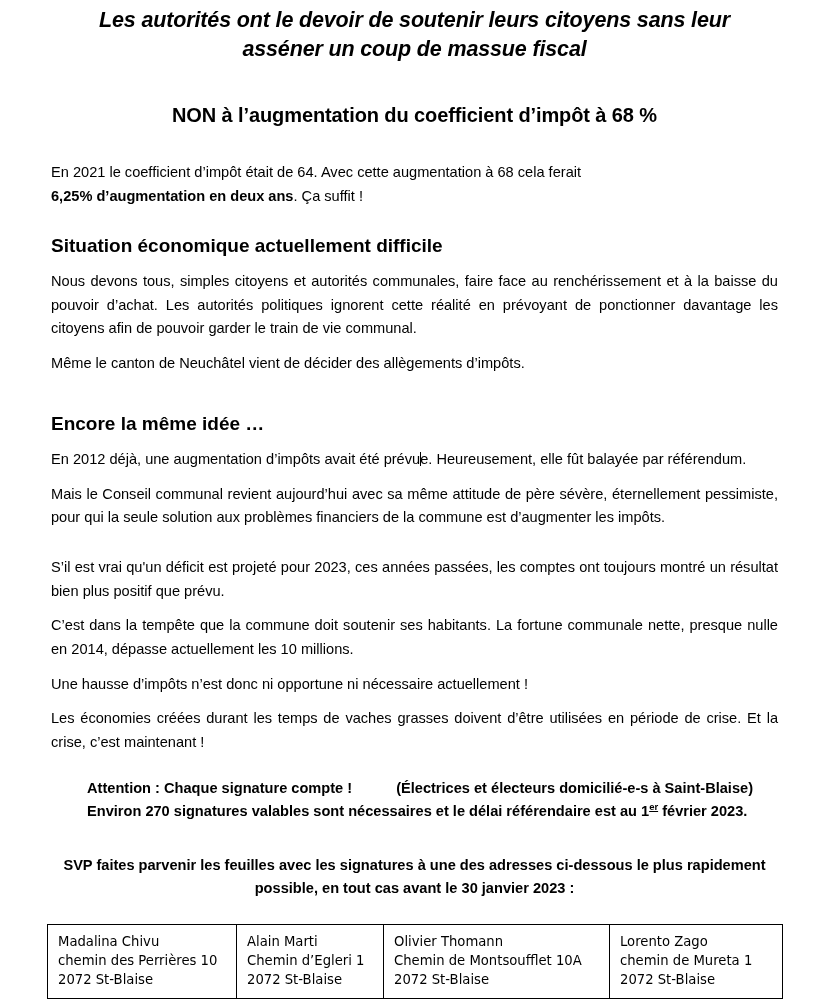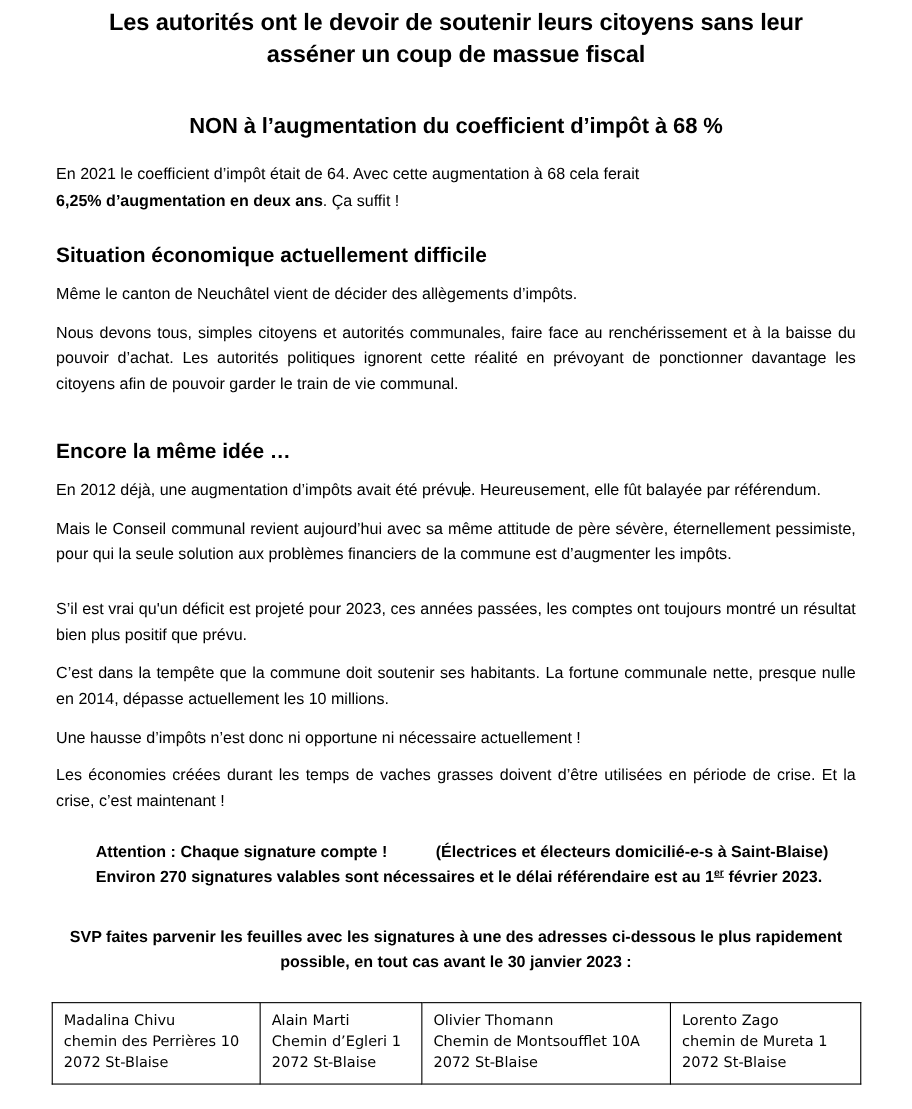--- a/index.html
+++ b/index.html
@@ -22,20 +22,21 @@
     height: 1008px;
     box-sizing: border-box;
     padding: 0;
     background: #ffffff;
   }
 
   
   .title-block {
     margin: 0;
     padding: 6px 78px 0 78px;
+    font-style: italic;
   }
   .doc-title {
     font-size: 21.5px;
     font-weight: bold;
     line-height: 1.36;
     text-align: center;
     letter-spacing: -0.15px;
     margin: 0;
   }
   .subtitle-block {
@@ -47,21 +48,21 @@
     font-weight: bold;
     text-align: center;
     line-height: 1.3;
     letter-spacing: -0.1px;
     margin: 0;
   }
 
   
   .body-wrap {
     padding: 0 51px 0 51px;
-    margin-top: 20px;
+    margin-top: 33px;
   }
   p {
     margin: 0;
   }
   .para {
     font-size: 14.6px;
     line-height: 1.62;
     text-align: justify;
     margin-bottom: 11px;
   }
@@ -163,22 +164,22 @@
   <div class="body-wrap">
 
     <p class="lead">
       <span>En 2021 le coefficient d’impôt était de 64.  Avec cette augmentation à 68 cela ferait</span><br>
       <b>6,25% d’augmentation en deux ans</b><span>.  Ça suffit !</span>
     </p>
 
     <div class="gap-lg"></div>
 
     <p class="section-head">Situation économique actuellement difficile</p>
+    <p class="para">Nous devons tous, simples citoyens et autorités communales, faire face au renchérissement et à la baisse du pouvoir d’achat. Les autorités politiques ignorent cette réalité en prévoyant de ponctionner davantage les citoyens afin de pouvoir garder le train de vie communal.</p>
     <p class="para nojust">Même le canton de Neuchâtel vient de décider des allègements d’impôts.</p>
-    <p class="para">Nous devons tous, simples citoyens et autorités communales, faire face au renchérissement et à la baisse du pouvoir d’achat. Les autorités politiques ignorent cette réalité en prévoyant de ponctionner davantage les citoyens afin de pouvoir garder le train de vie communal.</p>
 
     <div class="gap-lg"></div>
 
     <p class="section-head">Encore la même idée …</p>
     <p class="para"><span>En 2012 déjà, une augmentation d’impôts avait été prévu</span><span class="caret"></span><span>e. Heureusement, elle fût balayée par référendum.</span></p>
     <p class="para">Mais le Conseil communal revient aujourd’hui avec sa même attitude de père sévère, éternellement pessimiste, pour qui la seule solution aux problèmes financiers de la commune est d’augmenter les impôts.</p>
 
     <div class="gap-md"></div>
 
     <p class="para">S’il est vrai qu'un déficit est projeté pour 2023, ces années passées, les comptes ont toujours montré un résultat bien plus positif que prévu.</p>

